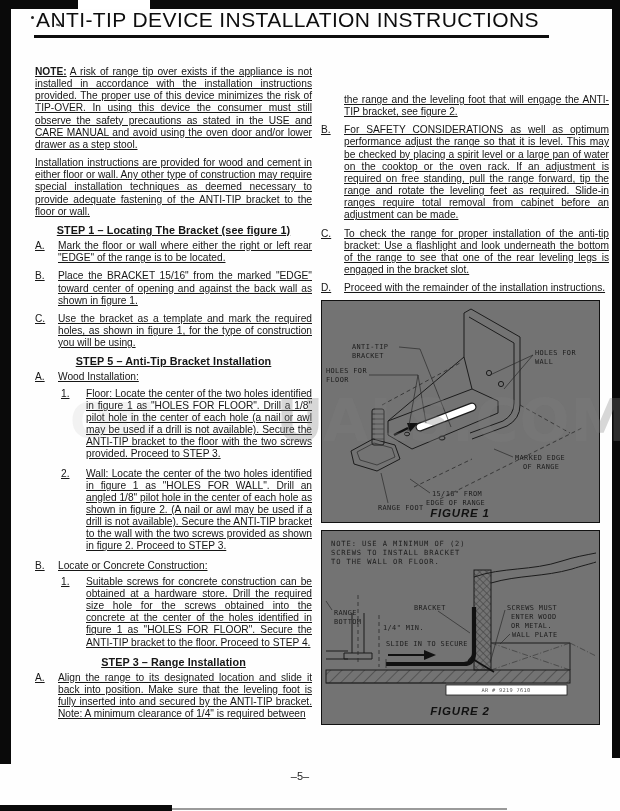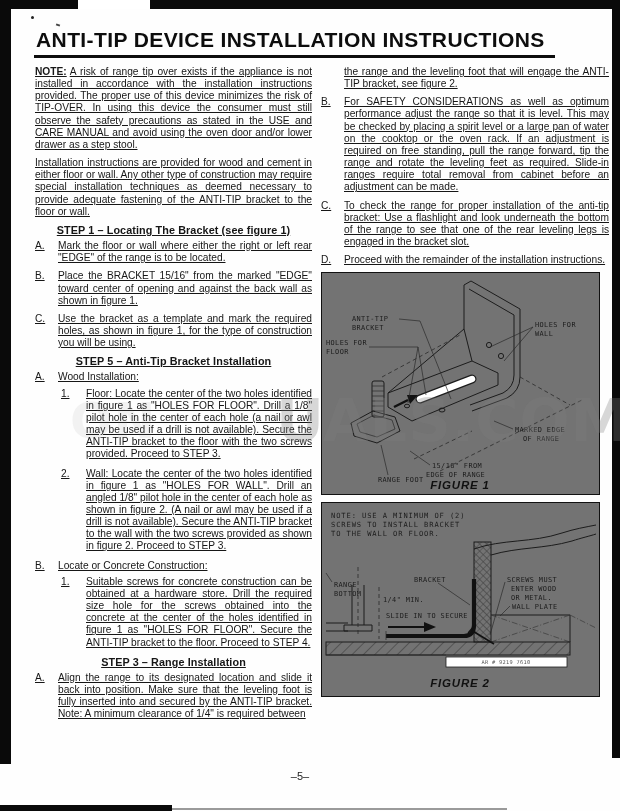--- a/index.html
+++ b/index.html
@@ -9,27 +9,27 @@
   
   .bar-top{position:absolute;left:0;top:0;width:620px;height:9px;background:#0a0a0a;}
   .bar-top-gap{position:absolute;left:78px;top:0;width:72px;height:9px;background:#fff;}
   .bar-left{position:absolute;left:0;top:0;width:11px;height:764px;background:#0a0a0a;}
   .bar-right{position:absolute;left:612px;top:0;width:8px;height:758px;background:#0a0a0a;}
   .bar-bottom{position:absolute;left:0;top:805px;width:172px;height:6px;background:#0a0a0a;}
   .bar-bottom2{position:absolute;left:172px;top:808px;width:335px;height:2px;background:#9a9a9a;}
   .speck1{position:absolute;left:31px;top:16px;width:3px;height:3px;background:#222;border-radius:50%;}
   .speck2{position:absolute;left:56px;top:24px;width:4px;height:2px;background:#444;transform:rotate(20deg);}
   
-  h1.title{position:absolute;left:34px;top:28px;margin:0;font-size:21px;font-weight:bold;
+  h1.title{position:absolute;left:34px;top:8px;margin:0;font-size:21px;font-weight:normal;
            letter-spacing:.4px;color:#0d0d0d;border-bottom:3px solid #0d0d0d;
            padding:0 10px 3px 2px;white-space:nowrap;}
   
   .col{position:absolute;top:66px;font-size:10.2px;line-height:12.15px;text-align:justify;text-decoration:underline;}
   .col-left{left:35px;width:277px;}
-  .col-right{left:321px;width:288px;}
+  .col-right{left:321px;width:288px;margin-top:28px;}
   p.para{margin:0 0 6px 0;}
   .b{font-weight:bold;margin-right:3px;}
   h2.step{font-size:10.8px;font-weight:bold;margin:3px 0 4px 0;text-align:center;letter-spacing:.1px;}
   .li{display:flex;margin:0 0 6px 0;}
   .li .li-label{flex:0 0 23px;font-weight:normal;}
   .li .li-text{flex:1;}
   .li2{display:flex;margin:0 0 7px 0;padding-left:26px;}
   .li2 .li-label{flex:0 0 25px;}
   .li2 .li-text{flex:1;}
   

